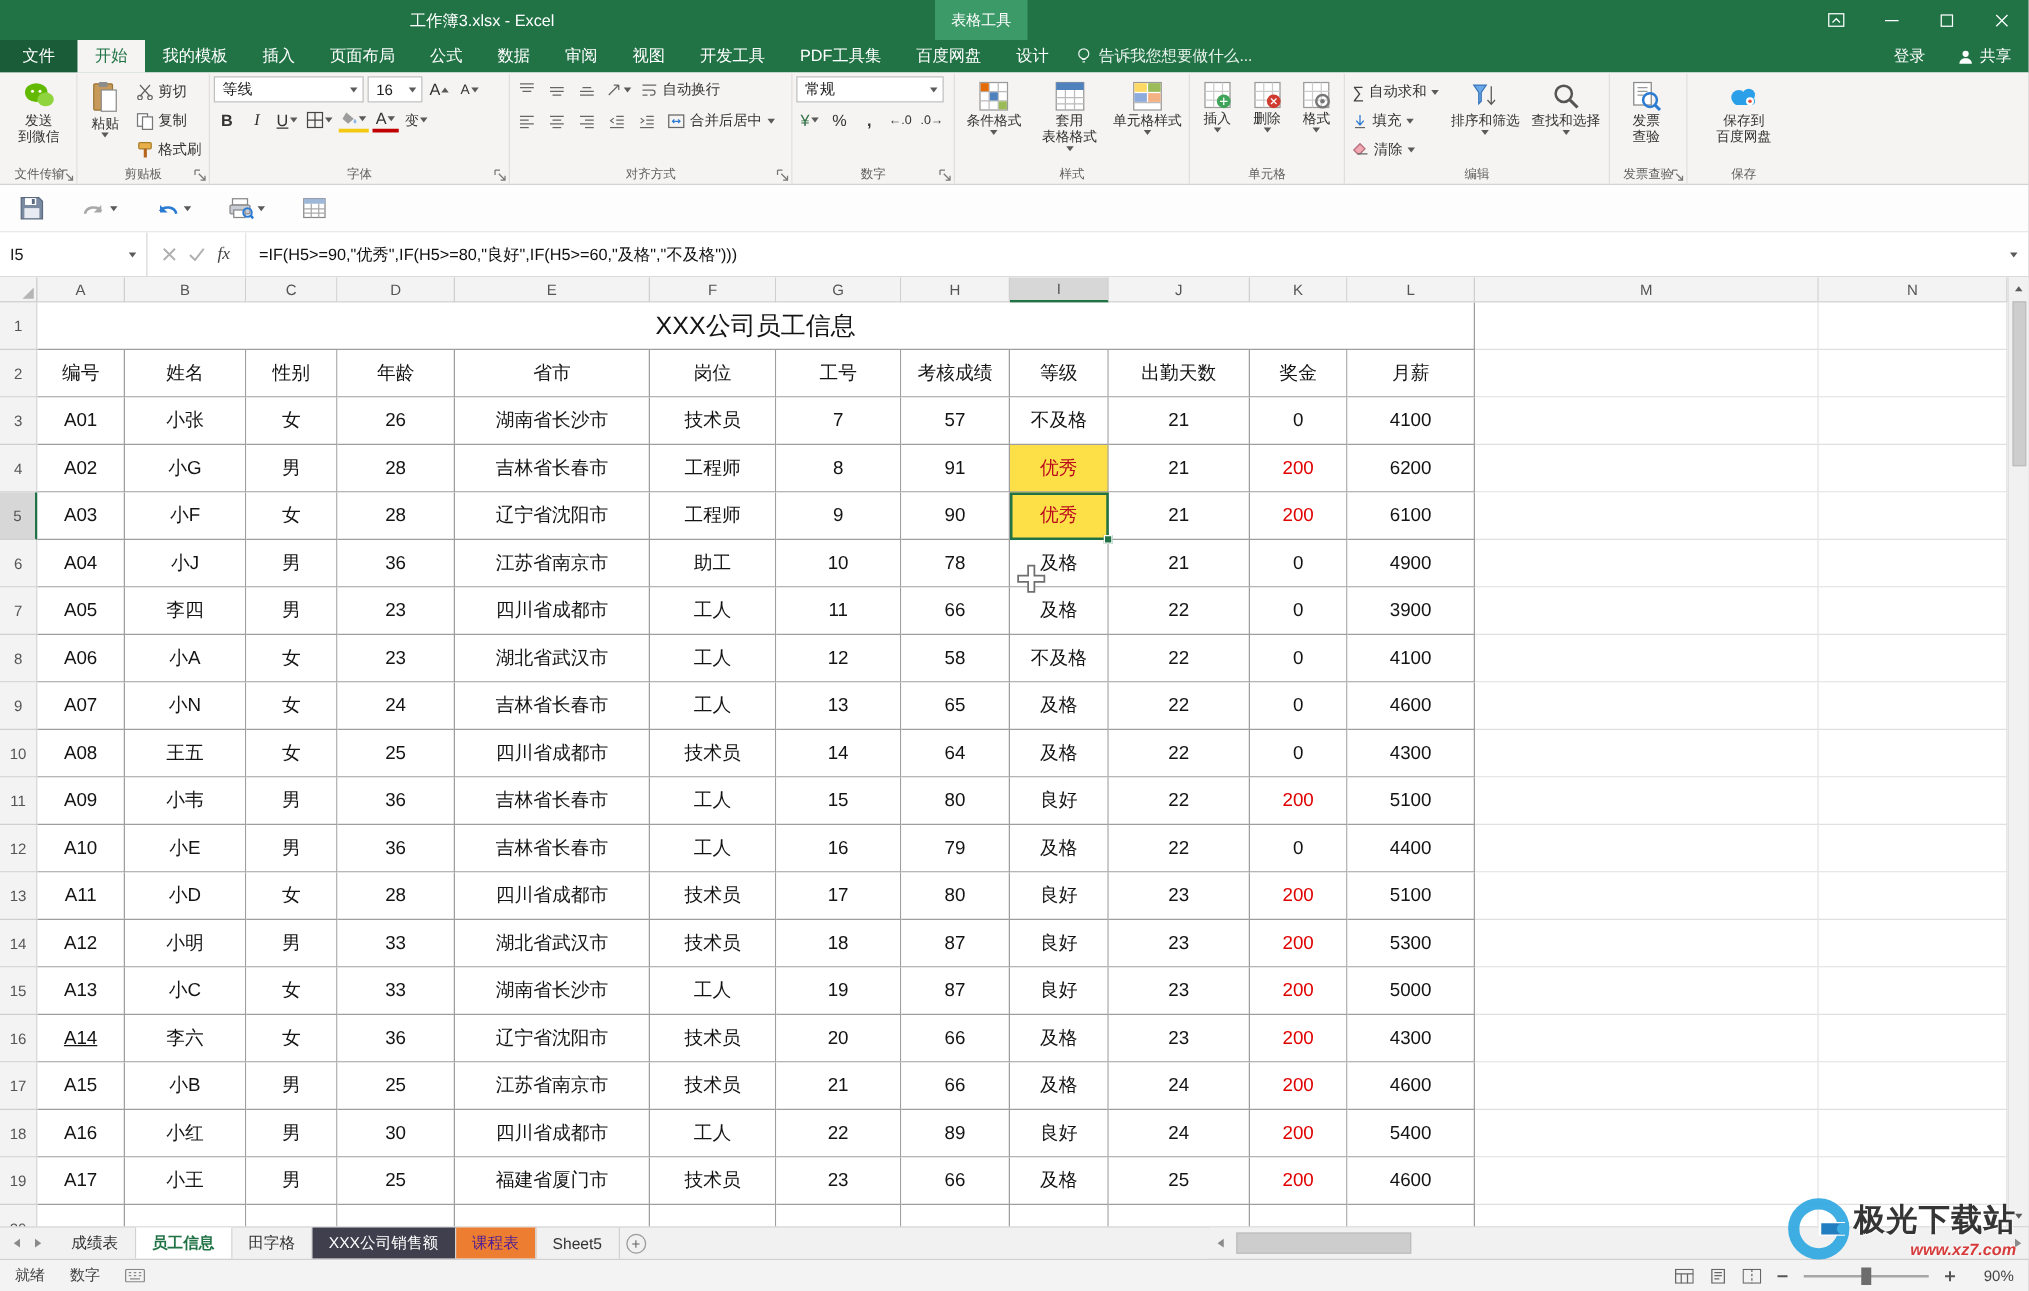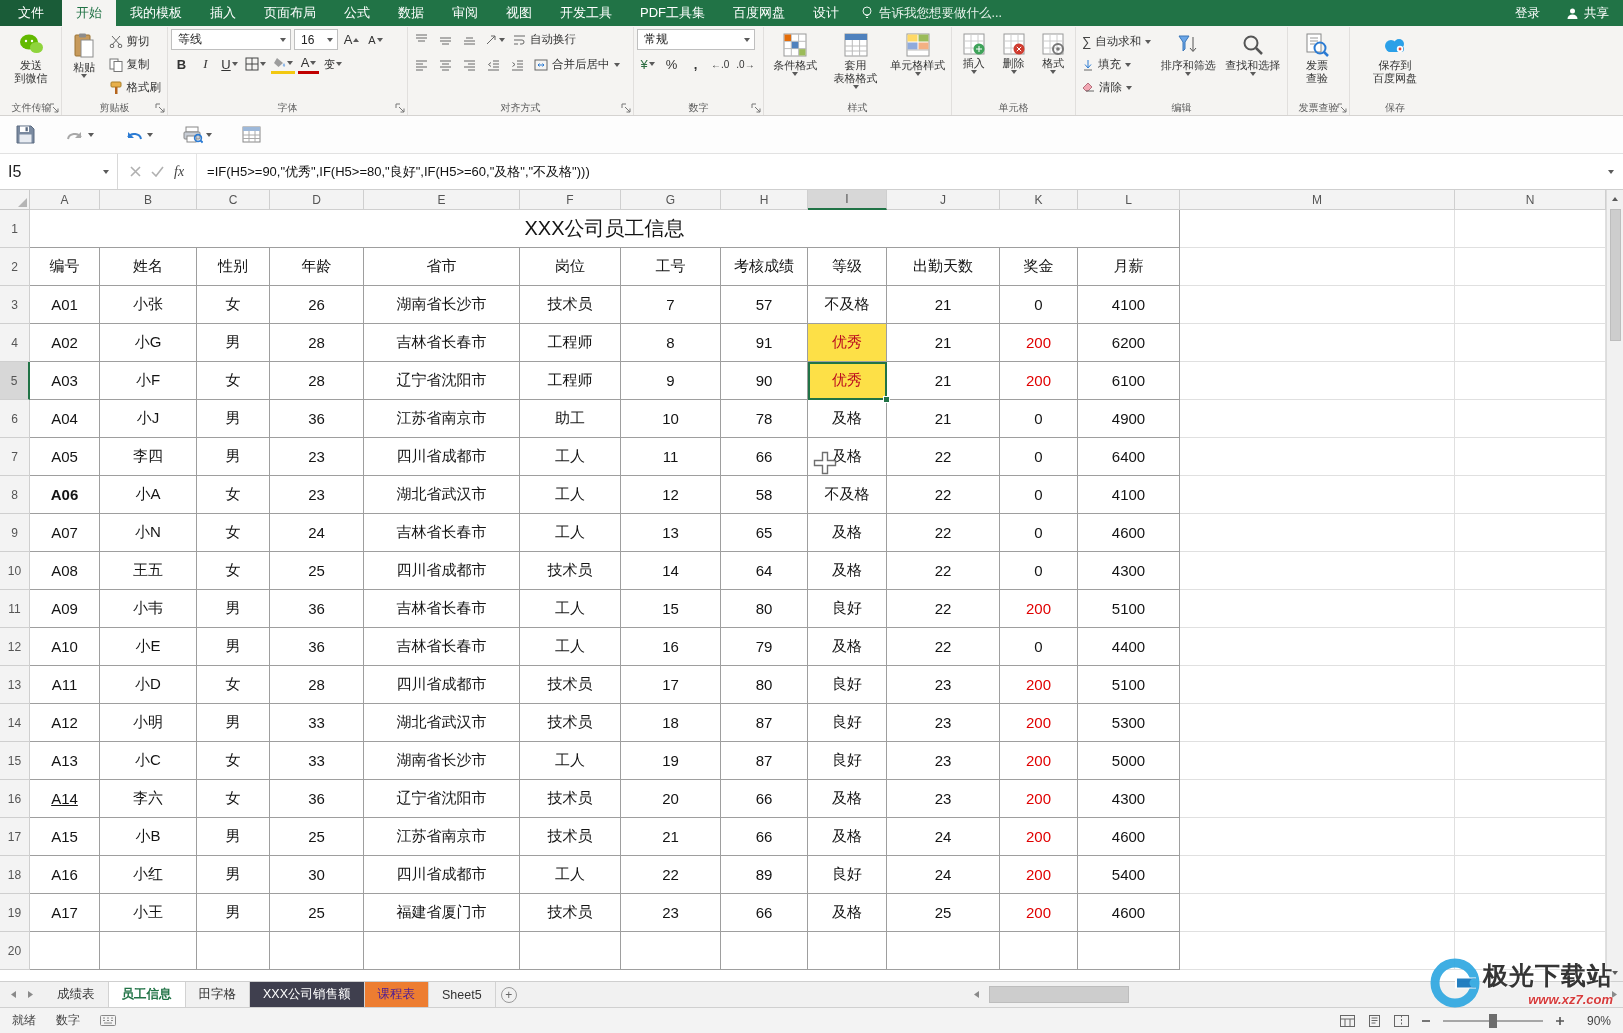--- a/index.html
+++ b/index.html
@@ -39,21 +39,21 @@
 .col2{display:flex;flex-direction:column;gap:2px}
 .rowf{display:flex;gap:3px;align-items:center}
 .bold{font-weight:bold}.ital{font-style:italic;font-family:"Liberation Serif",serif}.unders{text-decoration:underline}
 .redbar{border-bottom:3px solid #c00000;line-height:12px}
 .ylwbar{border-bottom:3px solid #f2c811;line-height:12px}
 
 .qat{height:38px;background:#fdfdfd;border-bottom:1px solid #e2e2e2;display:flex;align-items:center;gap:30px;padding-left:16px;flex:none}
 .qbtn{display:flex;align-items:center;gap:3px}
 
 .fbar{height:36px;background:#fff;border-bottom:1px solid #cfcfcf;display:flex;align-items:stretch;flex:none}
-.namebox{width:118px;border-right:1px solid #d8d8d8;display:flex;align-items:center;justify-content:space-between;padding:0 8px;font-size:16px}
+.namebox{width:118px;border-right:1px solid #d8d8d8;display:flex;align-items:center;justify-content:space-between;padding:0 8px;font-size:13px}
 .fbtns{display:flex;align-items:center;gap:10px;padding:0 12px;border-right:1px solid #e4e4e4}
 .fx{font-style:italic;font-family:"Liberation Serif",serif;font-size:14px;color:#444}
 .ftext{flex:1;display:flex;align-items:center;padding-left:10px;font-size:13px;color:#111;white-space:nowrap;overflow:hidden}
 .fexp{width:24px;display:flex;align-items:center;justify-content:center}
 
 .gridwrap{flex:1;display:flex;min-height:0;background:#fff}
 .sheetcol{flex:1;display:flex;flex-direction:column;min-width:0}
 .chrow{display:flex;height:20px;flex:none}
 .corner{width:30px;flex:none;background:#f3f3f3;border-right:1px solid #c9c9c9;border-bottom:1px solid #c9c9c9;position:relative}
 .corner:after{content:"";position:absolute;right:2px;bottom:2px;border-left:9px solid transparent;border-bottom:9px solid #b5b5b5}
@@ -104,20 +104,47 @@
 .wm-text{display:flex;flex-direction:column;align-items:flex-end}
 .wm-site{font-size:25px;font-weight:bold;color:#2b2b2b;text-shadow:0 0 2px #fff,0 0 2px #fff;letter-spacing:1px}
 .wm-url{font-size:13px;font-weight:bold;font-style:italic;color:#d63333;text-shadow:0 0 2px #fff}
 .ic{display:block}
 </style>
 </head>
 <body>
 
 <div class="app">
 
+  <div class="titlebar">
+    <div class="tb-title">工作簿3.xlsx - Excel</div>
+    <div class="tb-context">表格工具</div>
+    <div class="tb-controls">
+      <div class="tb-btn">
+          <svg class="ic" width="14" height="12" viewBox="0 0 14 12">
+            <rect x="1" y="1" width="12" height="10" fill="none" stroke="#fff"></rect>
+            <path d="M4 8l3-3 3 3" fill="none" stroke="#fff"></path>
+          </svg>
+        </div>
+      <div class="tb-btn">
+          <svg class="ic" width="11" height="11" viewBox="0 0 11 11">
+            <path d="M0 5.5h11" stroke="#fff"></path>
+          </svg>
+        </div>
+      <div class="tb-btn">
+          <svg class="ic" width="11" height="11" viewBox="0 0 11 11">
+            <rect x="1" y="1" width="9" height="9" fill="none" stroke="#fff"></rect>
+          </svg>
+        </div>
+      <div class="tb-btn">
+          <svg class="ic" width="11" height="11" viewBox="0 0 11 11">
+            <path d="M1 1l9 9M10 1l-9 9" stroke="#fff"></path>
+          </svg>
+        </div>
+    </div>
+  </div>
 
   <div class="ribbontabs">
     <div class="rtabstrip">
         <div class="rtab file">文件</div>
         <div class="rtab active">开始</div>
         <div class="rtab">我的模板</div>
         <div class="rtab">插入</div>
         <div class="rtab">页面布局</div>
         <div class="rtab">公式</div>
         <div class="rtab">数据</div>
@@ -731,27 +758,27 @@
             <div class="cell tbl" style="width: 97px;">李四</div>
             <div class="cell tbl" style="width: 73px;">男</div>
             <div class="cell tbl" style="width: 94px;">23</div>
             <div class="cell tbl" style="width: 156px;">四川省成都市</div>
             <div class="cell tbl" style="width: 101px;">工人</div>
             <div class="cell tbl" style="width: 100px;">11</div>
             <div class="cell tbl" style="width: 87px;">66</div>
             <div class="cell tbl" style="width: 79px;">及格</div>
             <div class="cell tbl" style="width: 113px;">22</div>
             <div class="cell tbl" style="width: 78px;">0</div>
-            <div class="cell tbl" style="width: 102px;">6400</div>
+            <div class="cell tbl" style="width: 102px;">3900</div>
             <div class="cell out" style="width: 275px;"></div>
             <div class="cell out" style="width: 151px;"></div>
           </div>
           <div class="grow">
             <div class="rownum">8</div>
-            <div class="cell tbl" style="width: 70px; font-weight: bold;">A06</div>
+            <div class="cell tbl" style="width: 70px;">A06</div>
             <div class="cell tbl" style="width: 97px;">小A</div>
             <div class="cell tbl" style="width: 73px;">女</div>
             <div class="cell tbl" style="width: 94px;">23</div>
             <div class="cell tbl" style="width: 156px;">湖北省武汉市</div>
             <div class="cell tbl" style="width: 101px;">工人</div>
             <div class="cell tbl" style="width: 100px;">12</div>
             <div class="cell tbl" style="width: 87px;">58</div>
             <div class="cell tbl" style="width: 79px;">不及格</div>
             <div class="cell tbl" style="width: 113px;">22</div>
             <div class="cell tbl" style="width: 78px;">0</div>

